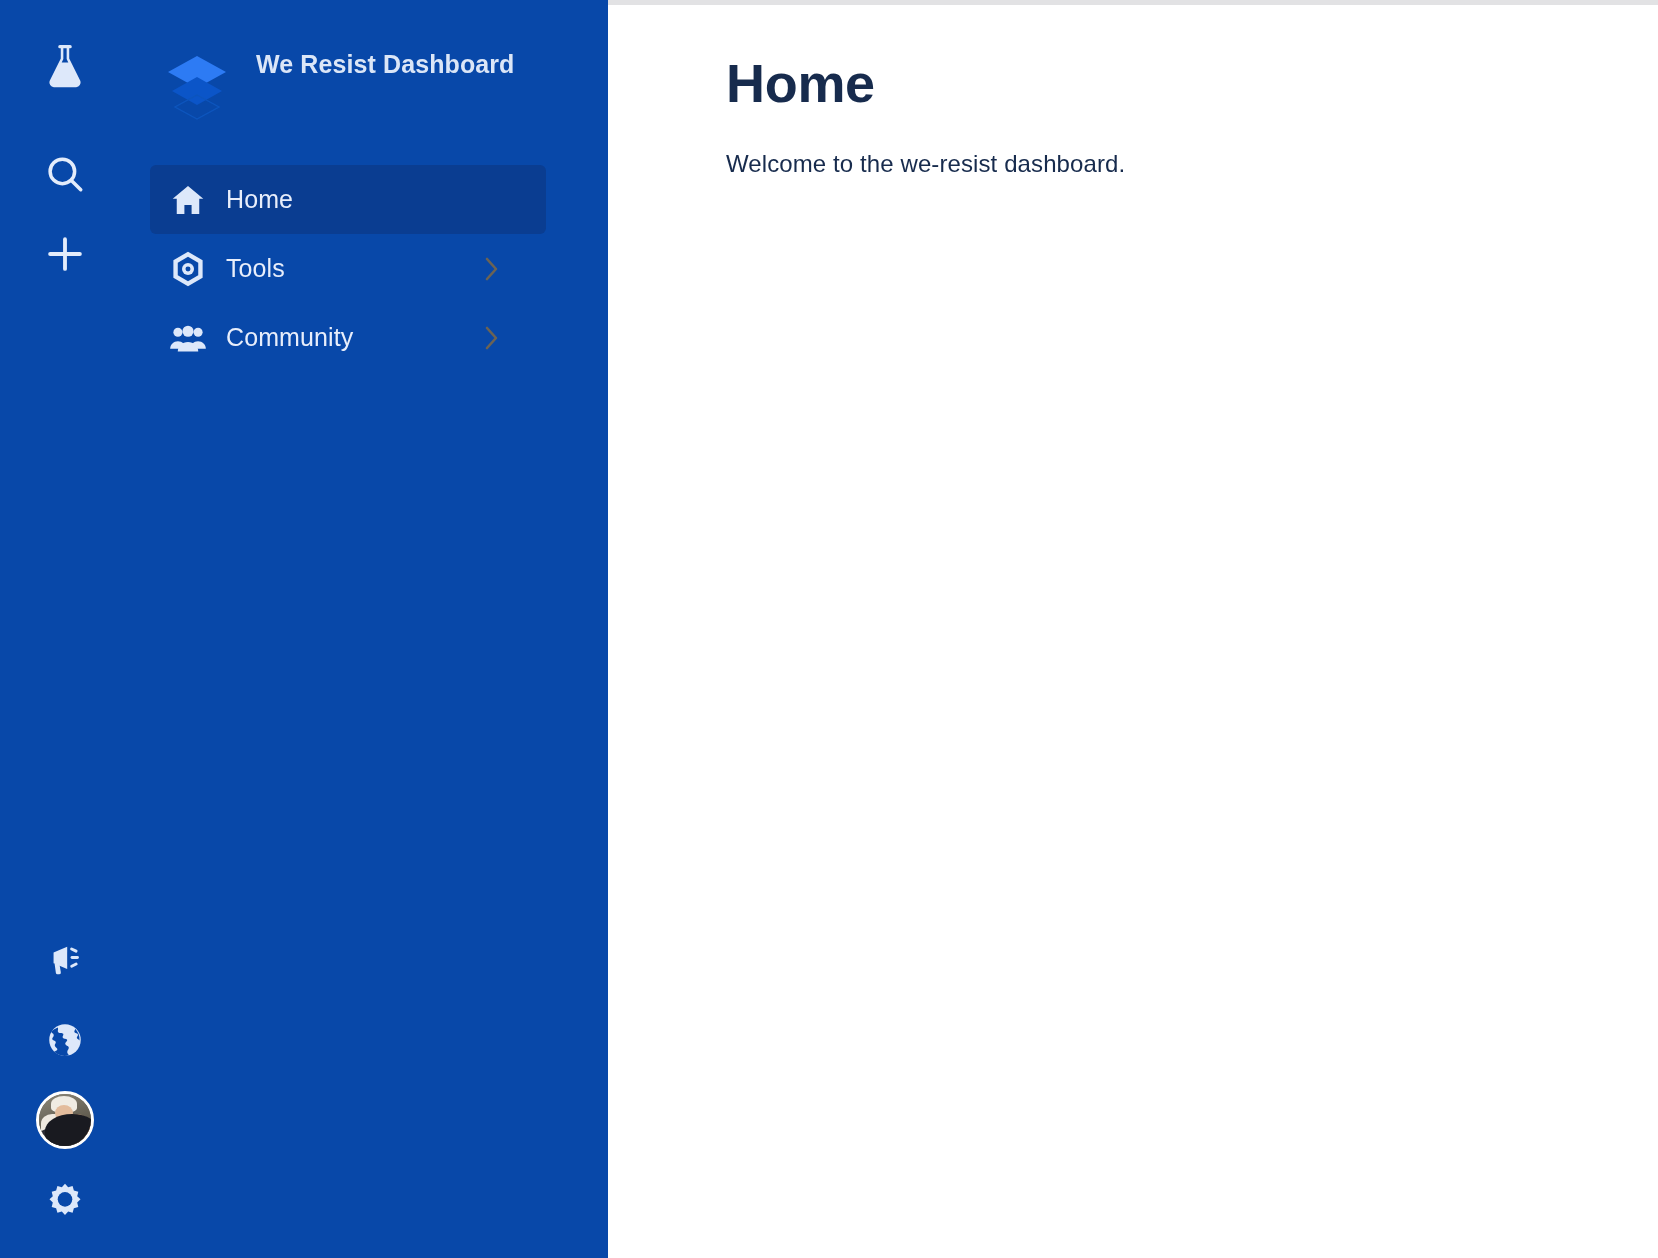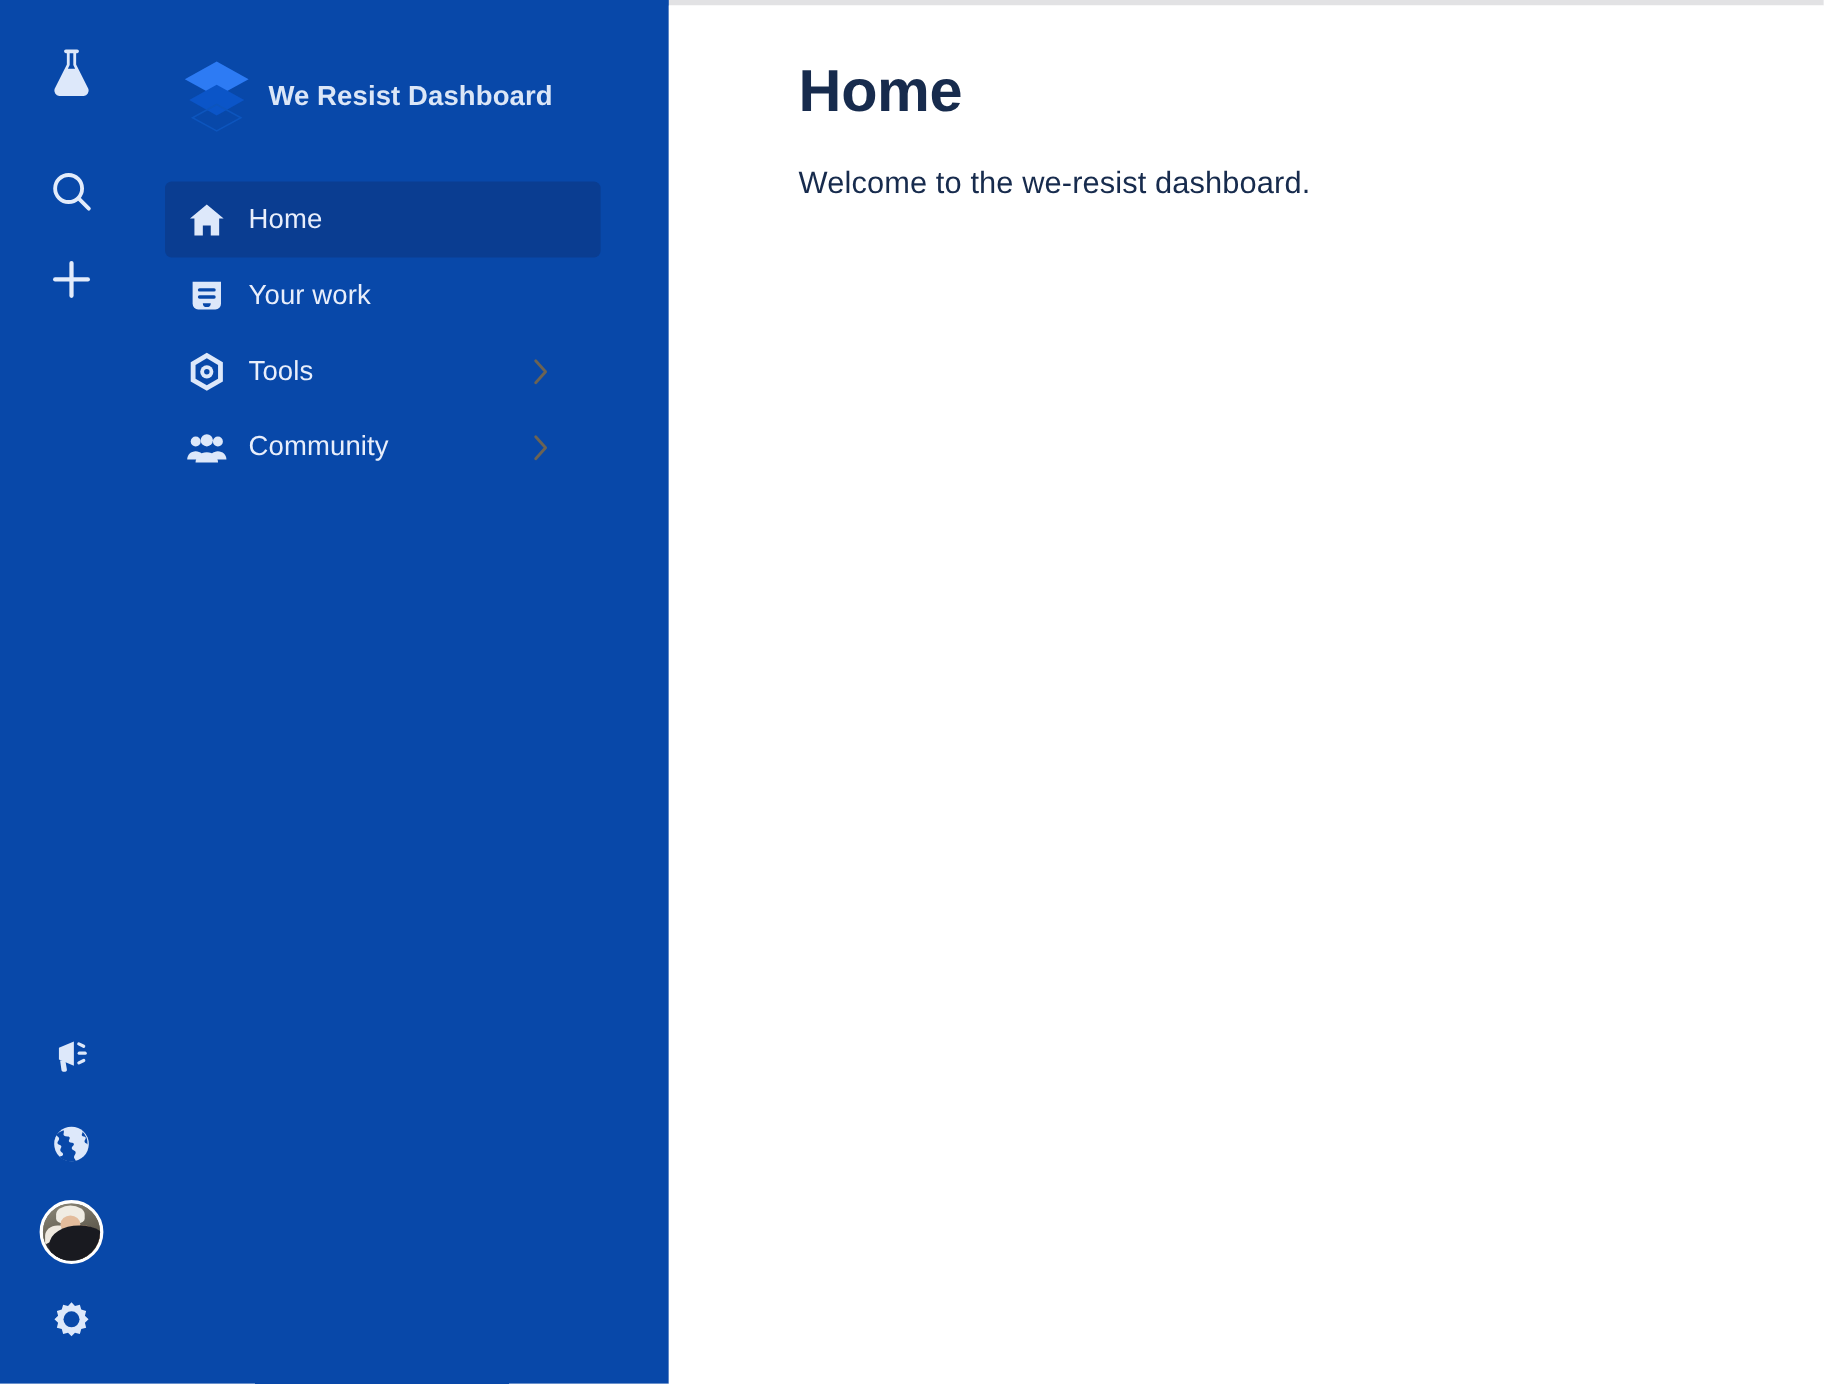--- a/index.html
+++ b/index.html
@@ -54,21 +54,21 @@
   .av-face { position:absolute; left:22px; bottom:2px; width:30px; height:30px; border-radius:50%; background:#c99a76; }
   .av-face2 { position:absolute; left:33px; bottom:6px; width:20px; height:24px; border-radius:50% 50% 45% 45%; background:#d9ab84; }
   .av-baby-hat { position:absolute; left:12px; top:2px; width:26px; height:16px; border-radius:50% 50% 25% 25%; background:#f0ece3; }
   .av-baby-face { position:absolute; left:16px; top:11px; width:18px; height:16px; border-radius:50%; background:#e3bc9c; }
   .av-baby-body { position:absolute; left:2px; top:20px; width:28px; height:24px; border-radius:40% 35% 25% 25%; background:#efe9df; }
   .av-shoulder { position:absolute; left:0px; bottom:-4px; width:30px; height:22px; border-radius:40% 40% 0 0; background:#2a2b33; }
 
   
   .brand {
     position: absolute; top: 50px; left: 166px;
-    display: flex; align-items: center; gap: 16px;
+    display: flex; gap: 28px;
     cursor: pointer;
   }
   .brand-logo { width: 62px; height: 74px; flex: none; display:block; }
   .brand-title {
     color: #dbe6f7; font-size: 25px; font-weight: bold;
     letter-spacing: .1px; white-space: nowrap;
   }
 
   
   .nav { position: absolute; top: 165px; left: 150px; width: 396px; }
@@ -100,21 +100,21 @@
     position: absolute; top: 5px; left: 608px;
     right: 0; bottom: 0; background: #ffffff;
     padding: 50px 0 0 118px;
   }
   .page-title {
     color: #172b4d; font-size: 54px; font-weight: bold;
     letter-spacing: -.3px; line-height: 1.05;
   }
   .page-desc {
     margin-top: 38px;
-    color: #172b4d; font-size: 28px; letter-spacing: .1px;
+    color: #172b4d; font-size: 24px; letter-spacing: .1px;
   }
 </style>
 </head>
 <body>
 
 <div id="app">
 
   <div class="top-strip"></div>
 
   <div class="sidebar">
@@ -213,31 +213,20 @@
       <div class="nav-item selected">
         <span class="nav-icon">
           <svg width="36" height="36" viewBox="0 0 24 24" fill="#dde8fa">
             <path d="M12 2.6 1.8 11.1h2.7v10.3h5.1v-6h4.8v6h5.1V11.1h2.7z"></path>
           </svg>
         </span>
         <span class="nav-label">Home</span>
       </div>
 
 
-      <div class="nav-item">
-        <span class="nav-icon">
-          <svg width="36" height="36" viewBox="0 0 24 24" fill="#dde8fa">
-            <path d="M3.4 3.4h17.2v13.4a3.4 3.4 0 0 1-3.4 3.4H6.8a3.4 3.4 0 0 1-3.4-3.4z"></path>
-            <rect x="6.6" y="7.3" width="10.8" height="2.1" rx="1" fill="#0848a9"></rect>
-            <rect x="6.6" y="11.6" width="10.8" height="2.1" rx="1" fill="#0848a9"></rect>
-            <path d="M9.6 16.4h4.8a2.4 2.4 0 0 1-4.8 0z" fill="#0848a9"></path>
-          </svg>
-        </span>
-        <span class="nav-label">Your work</span>
-      </div>
 
       <div class="nav-item">
         <span class="nav-icon">
           <svg width="36" height="38" viewBox="0 0 24 26" fill="#dde8fa">
             <path d="M12 1.2 22 7v12L12 24.8 2 19V7z"></path>
             <path d="M12 4.6 19 8.7v8.6L12 21.4 5 17.3V8.7z" fill="#0848a9"></path>
             <circle cx="12" cy="13" r="4.1"></circle>
             <circle cx="12" cy="13" r="1.7" fill="#0848a9"></circle>
           </svg>
         </span>

